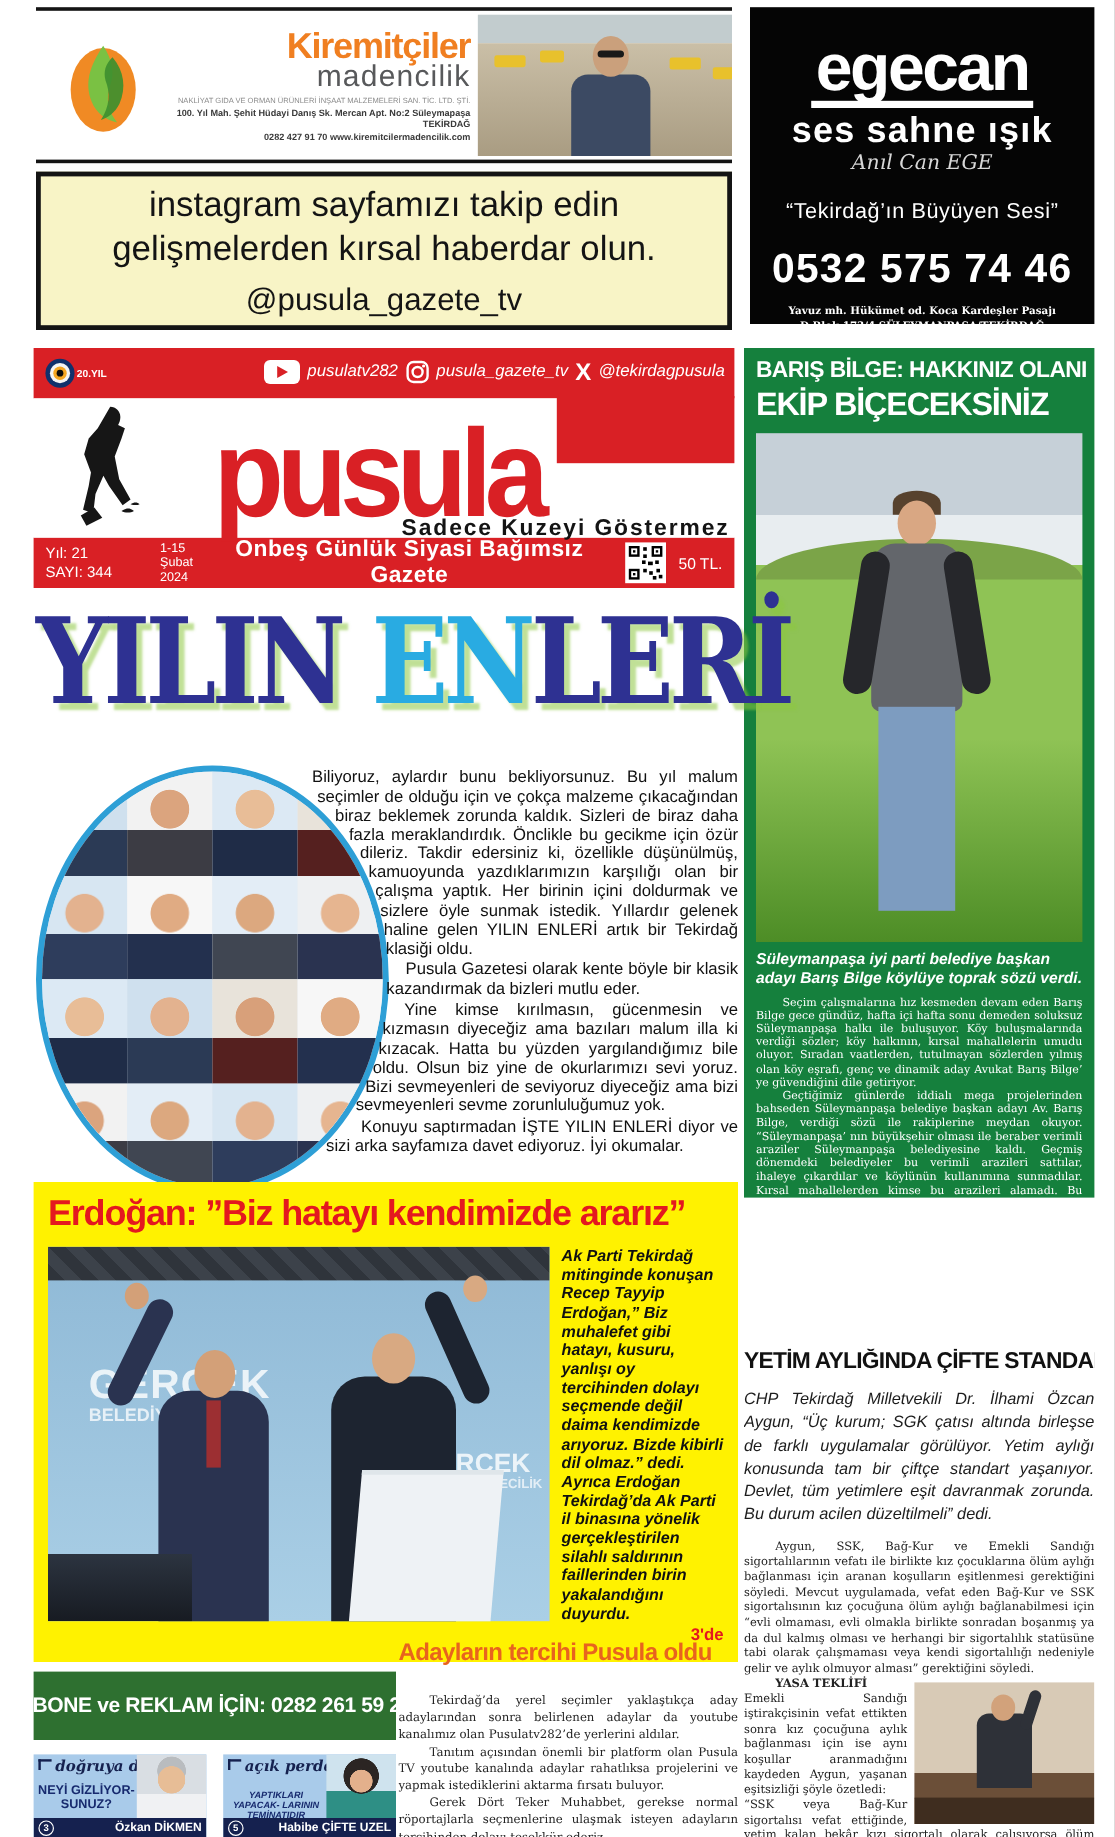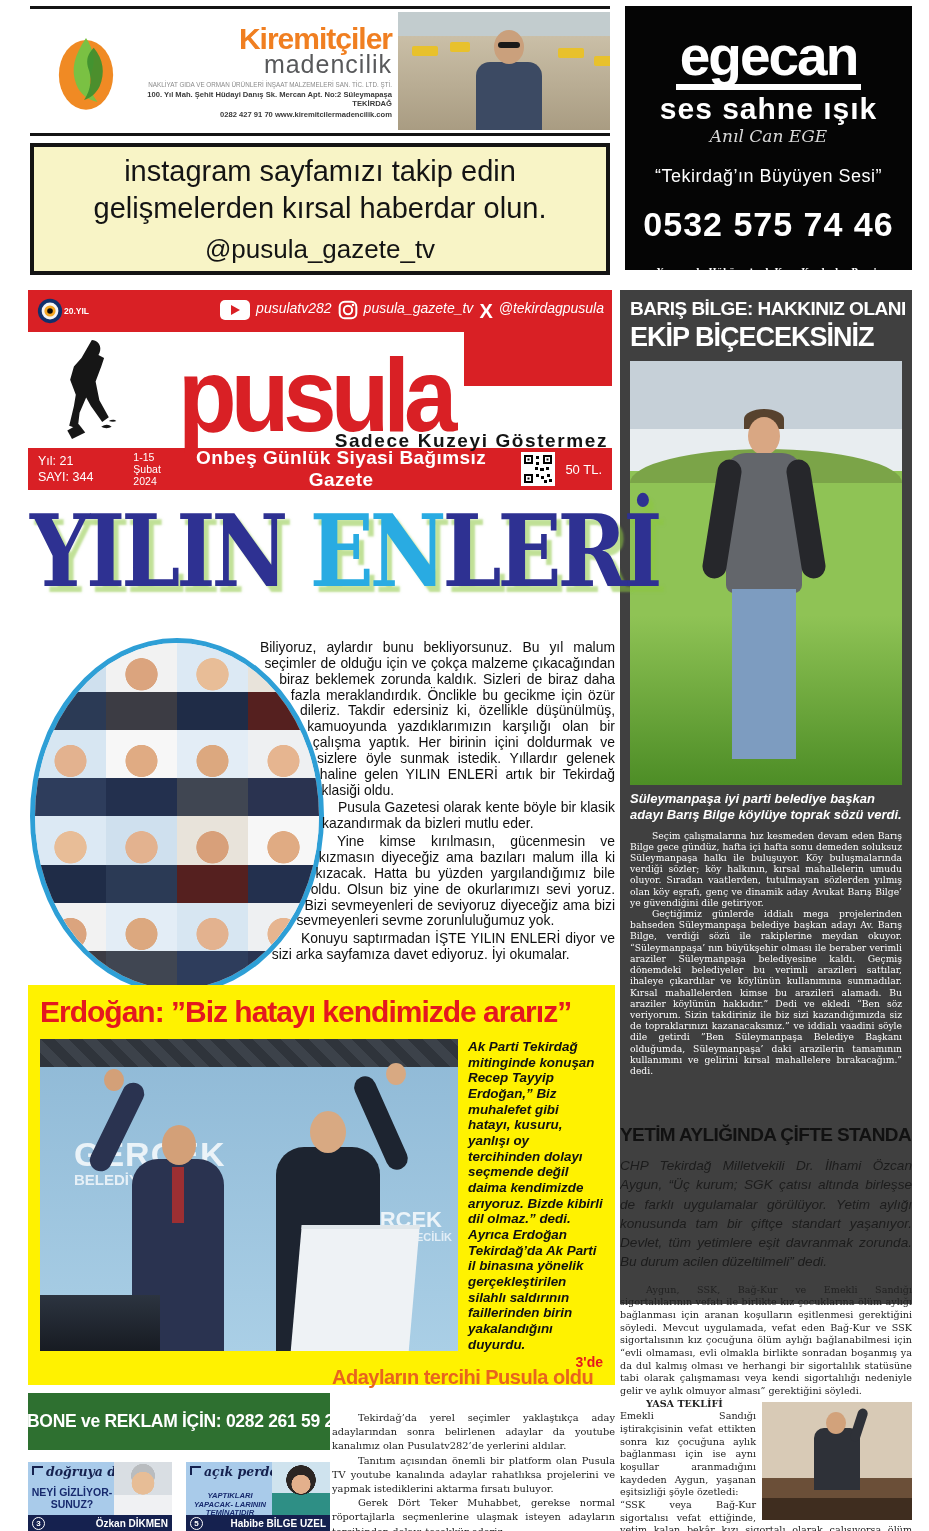--- a/index.html
+++ b/index.html
@@ -23,21 +23,21 @@
   .km-glasses{position:absolute;left:100px;top:30px;width:22px;height:6px;background:#191919;border-radius:3px;}
   .km-man-body{position:absolute;left:78px;top:50px;width:66px;height:70px;border-radius:14px 14px 0 0;background:#3c4a63;}
 
   
   #ad-egecan{left:625px;top:6px;width:287px;height:264px;background:#050505;color:#fff;text-align:center;padding-top:26px;}
   .eg-title{font-size:55px;font-weight:bold;letter-spacing:-2px;line-height:.9;display:inline-block;border-bottom:6px solid #fff;padding:0 4px 2px;}
   .eg-sub{font-size:30px;font-weight:bold;letter-spacing:1px;margin-top:2px;}
   .eg-owner{font-size:17px;color:#d8d8d8;font-family:"DejaVu Serif",serif;font-style:italic;margin-top:0;}
   .eg-slogan{font-size:18px;margin-top:20px;letter-spacing:.5px;}
   .eg-phone{font-size:34px;font-weight:900;margin-top:18px;letter-spacing:1px;}
-  .eg-addr{font-size:8.6px;font-weight:bold;font-family:"DejaVu Serif",serif;margin-top:22px;line-height:1.4;}
+  .eg-addr{font-size:8.6px;font-weight:bold;font-family:"DejaVu Serif",serif;margin-top:10px;line-height:1.4;}
 
   
   #insta-box{left:30px;top:143px;width:580px;height:132px;background:#f8f4c6;border:4px solid #141414;display:flex;flex-direction:column;justify-content:center;text-align:center;}
   .ib-line{font-size:29px;color:#141414;line-height:1.25;text-align:center;}
   .ib-handle{font-size:26px;color:#141414;margin-top:8px;}
 
   
   #masthead{left:28px;top:290px;width:584px;height:200px;}
   .mast-top{height:42px;background:#d92025;display:flex;align-items:center;color:#fff;padding:0 8px;}
   .nazar{display:flex;align-items:flex-end;gap:2px;}
@@ -52,21 +52,21 @@
   .mast-tagline{position:absolute;right:4px;bottom:-4px;font-size:19px;font-weight:bold;letter-spacing:1.6px;color:#141414;}
   .ataturk{position:absolute;left:28px;bottom:2px;}
   .mast-bot{height:42px;background:#d92025;color:#fff;display:flex;align-items:center;padding:0 10px;gap:10px;}
   .mb-issue{font-size:12.5px;line-height:1.3;}
   .mb-date{font-size:10.5px;text-align:left;line-height:1.15;margin-left:30px;}
   .mb-sub{flex:1;text-align:center;font-size:19px;font-weight:bold;letter-spacing:.4px;}
   .mb-qr{width:34px;height:34px;background:#fff;display:flex;align-items:center;justify-content:center;}
   .mb-price{font-size:13px;}
 
   
-  #story-baris{left:620px;top:290px;width:292px;height:1014px;background:#404040;padding:8px 10px;color:#fff;}
+  #story-baris{left:620px;top:290px;width:292px;height:708px;background:#15803d;padding:8px 10px;color:#fff;}
   .bb-kicker{font-size:19px;font-weight:900;letter-spacing:-.5px;white-space:nowrap;}
   .bb-head{font-size:27px;font-weight:900;letter-spacing:-1px;white-space:nowrap;margin-top:2px;}
   .bb-photo{position:relative;margin-top:8px;height:424px;overflow:hidden;background:linear-gradient(180deg,#c6d0d8 0 16%,#e8edf0 16% 26%,#8fc355 26% 60%,#4d8d26 100%);}
   .bb-hill{position:absolute;left:0;top:88px;width:100%;height:34px;background:#7ba448;border-radius:50% 50% 0 0/100% 100% 0 0;}
   .bb-head-c{position:absolute;left:118px;top:56px;width:32px;height:38px;border-radius:50%;background:#d9a783;}
   .bb-hair{position:absolute;left:114px;top:48px;width:40px;height:20px;border-radius:50% 50% 0 0;background:#57422e;}
   .bb-vest{position:absolute;left:96px;top:92px;width:76px;height:140px;border-radius:20px 20px 8px 8px;background:#63666b;}
   .bb-arm{position:absolute;width:24px;height:120px;background:#26272b;border-radius:12px;}
   .bb-legs{position:absolute;left:102px;top:228px;width:64px;height:170px;background:#7d9cc0;}
   .bb-caption{font-size:13px;font-weight:bold;font-style:italic;margin-top:6px;line-height:1.25;}
@@ -397,21 +397,21 @@
         <span>Özkan DİKMEN</span>
       </div>
     </div>
     <div class="col-box">
       <span class="col-mark"></span>
       <span class="col-rubric">açık perde</span>
       <div class="col-title ct-2">YAPTIKLARI YAPACAK- LARININ TEMİNATIDIR</div>
       <div class="col-photo cp-woman"></div>
       <div class="col-bar">
         <span class="col-num">5</span>
-        <span>Habibe BİLGE UZEL</span>
+        <span>Habibe ÇİFTE UZEL</span>
       </div>
     </div>
   </div>
 
   <div class="abs" id="story-adaylar">
     <div class="ad-head">Adayların tercihi Pusula oldu</div>
     <div class="ad-body">
       <p>Tekirdağ’da yerel seçimler yaklaştıkça aday adaylarından sonra belirlenen adaylar da youtube kanalımız olan Pusulatv282’de yerlerini aldılar.</p>
       <p>Tanıtım açısından önemli bir platform olan Pusula TV youtube kanalında adaylar rahatlıksa projelerini ve yapmak istediklerini aktarma fırsatı buluyor.</p>
       <p>Gerek Dört Teker Muhabbet, gerekse normal röportajlarla seçmenlerine ulaşmak isteyen adayların tercihinden dolayı teşekkür ederiz.</p>

